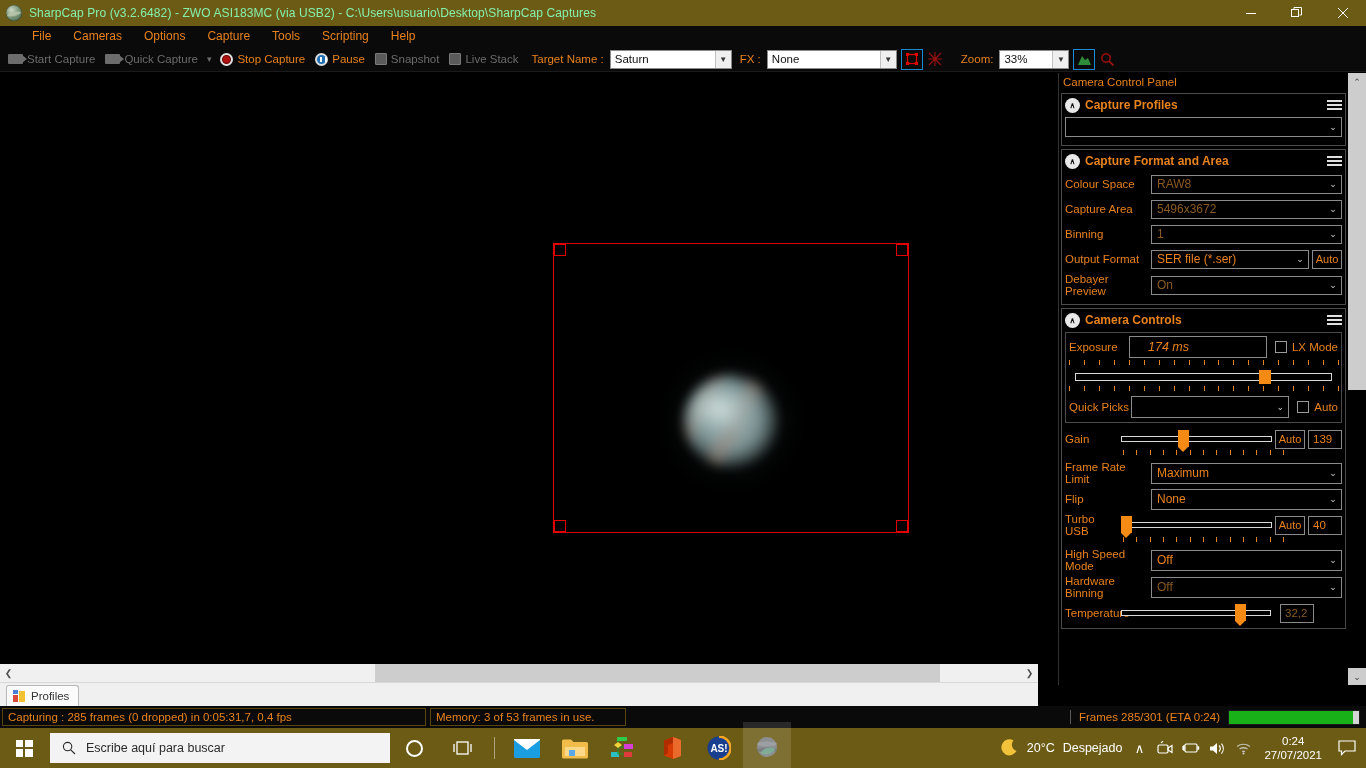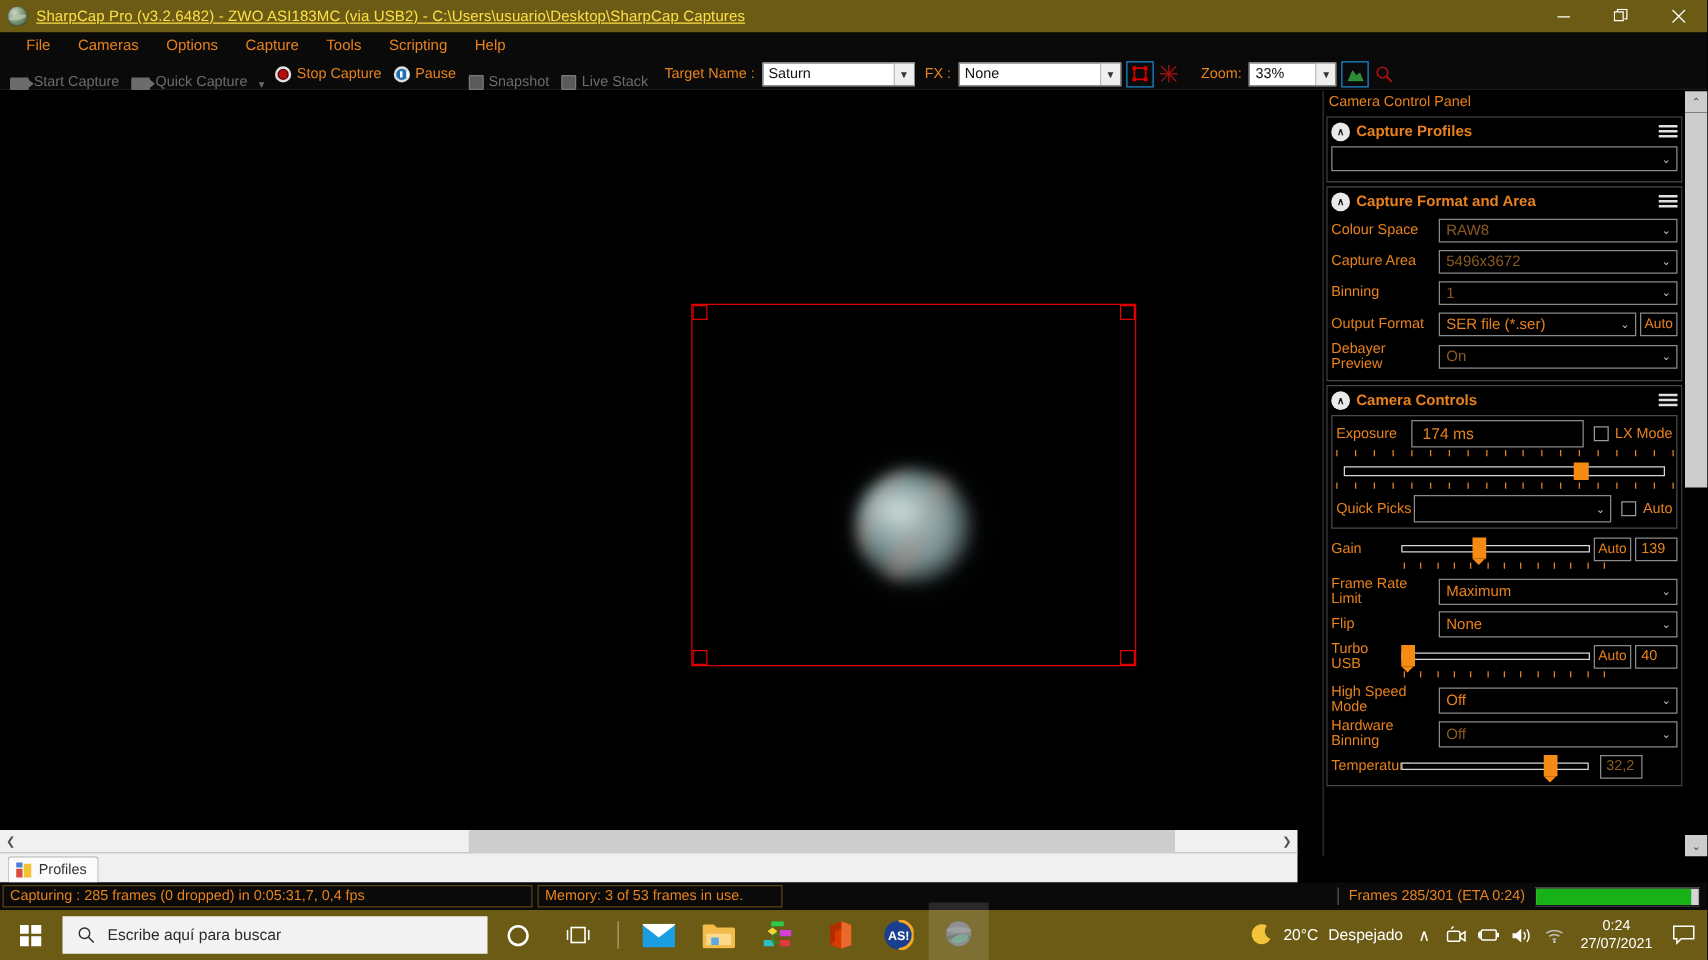--- a/index.html
+++ b/index.html
@@ -22,43 +22,43 @@
     border-radius: 50%;
     background: radial-gradient(circle at 35% 32%, #cfd8c8 0%, #7d9a7a 45%, #3c5a4a 100%);
     box-shadow: inset 0 0 1px #000;
     position: relative; flex: none;
   }
   .tb-icon::after {
     content: ""; position: absolute; left: 1px; top: 7px;
     width: 14px; height: 4px; border-radius: 50%;
     background: rgba(190,200,175,.75); transform: rotate(-12deg);
   }
-  .tb-title { color: #fde047; font-size: 12px; white-space: nowrap; letter-spacing: .1px; text-decoration: underline; }
+  .tb-title { color: #86efac; font-size: 12px; white-space: nowrap; letter-spacing: .1px; }
   .tb-btns { margin-left: auto; display: flex; height: 26px; }
   .tb-btn {
     width: 46px; height: 26px; display: flex; align-items: center; justify-content: center;
     color: #fff; font-size: 13px; line-height: 1;
   }
   .tb-btn svg { display: block; }
 
   
   .menubar {
     position: absolute; left: 0; top: 26px; width: 1366px; height: 21px;
-    background: #0a0a0a; display: flex; align-items: center; padding-left: 10px;
+    background: #0a0a0a; display: flex; align-items: center; padding-left: 21px;
   }
   .menu-item { color: #e8821e; font-size: 12px; padding: 0 11px; line-height: 21px; }
 
   
   .toolbar {
     position: absolute; left: 0; top: 47px; width: 1366px; height: 25px;
     background: #0a0a0a; display: flex; align-items: center; padding-left: 3px;
     border-bottom: 1px solid #1a1a1a;
   }
   .tbi { display: flex; align-items: center; height: 25px; padding: 0 5px; font-size: 11.5px; }
-  .tbi.dis { color: #6c6c6c; align-items: flex-end; }
+  .tbi.dis { color: #6c6c6c; }
   .tbi.act { color: #e8821e; }
   .cam-ico {
     width: 15px; height: 10px; margin-right: 4px; position: relative; flex: none;
     background: #6c6c6c; border-radius: 1px;
   }
   .cam-ico::after {
     content: ""; position: absolute; right: -4px; top: 1px;
     border-style: solid; border-width: 4px 0 4px 5px;
     border-color: transparent transparent transparent #6c6c6c;
   }
@@ -250,22 +250,22 @@
     margin-left: 3px; flex: none;
   }
   .numbox {
     width: 34px; height: 19px; border: 1px solid #8a8a8a; background: #000;
     color: #e8821e; font-size: 11.5px; display: flex; align-items: center;
     padding-left: 4px; margin-left: 3px; flex: none;
   }
   .numbox.dim { color: #8a5a22; }
   .expbox {
     flex: 1; height: 22px; border: 1px solid #8a8a8a; background: #000;
-    display: flex; align-items: center; padding-left: 8px;
-    color: #e8821e; font-size: 12.5px;
+    display: flex; align-items: center; padding-left: 18px;
+    color: #e8821e; font-size: 12.5px; font-style: italic;
   }
   .chk { width: 12px; height: 12px; border: 1px solid #9a9a9a; background: #000; margin: 0 5px 0 8px; flex: none; }
   .chklbl { color: #e8821e; font-size: 11.5px; }
   .sliderwrap { position: relative; height: 22px; flex: 1; }
   .strack {
     position: absolute; left: 0; right: 0; top: 8px; height: 6px;
     border: 1px solid #d8d8d8; background: #000;
   }
   .sthumb {
     position: absolute; top: 2px; width: 11px; height: 17px; background: #f58a14;

